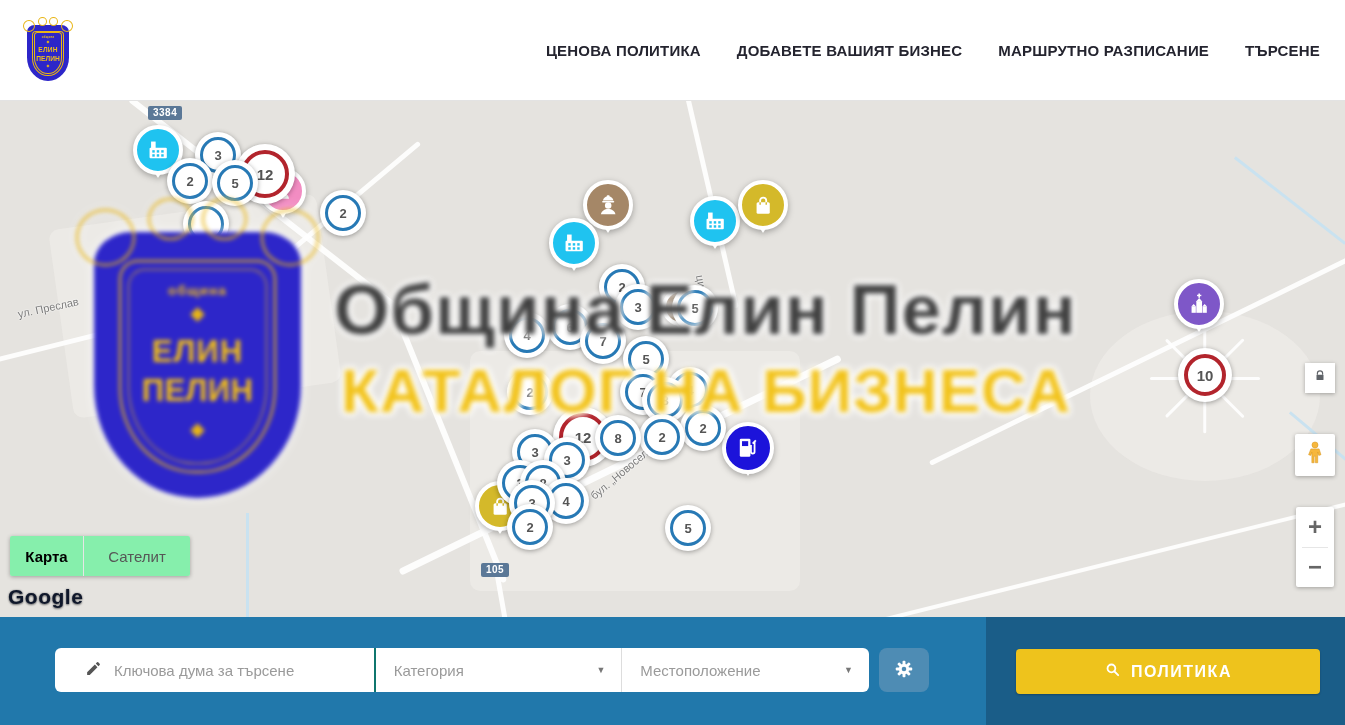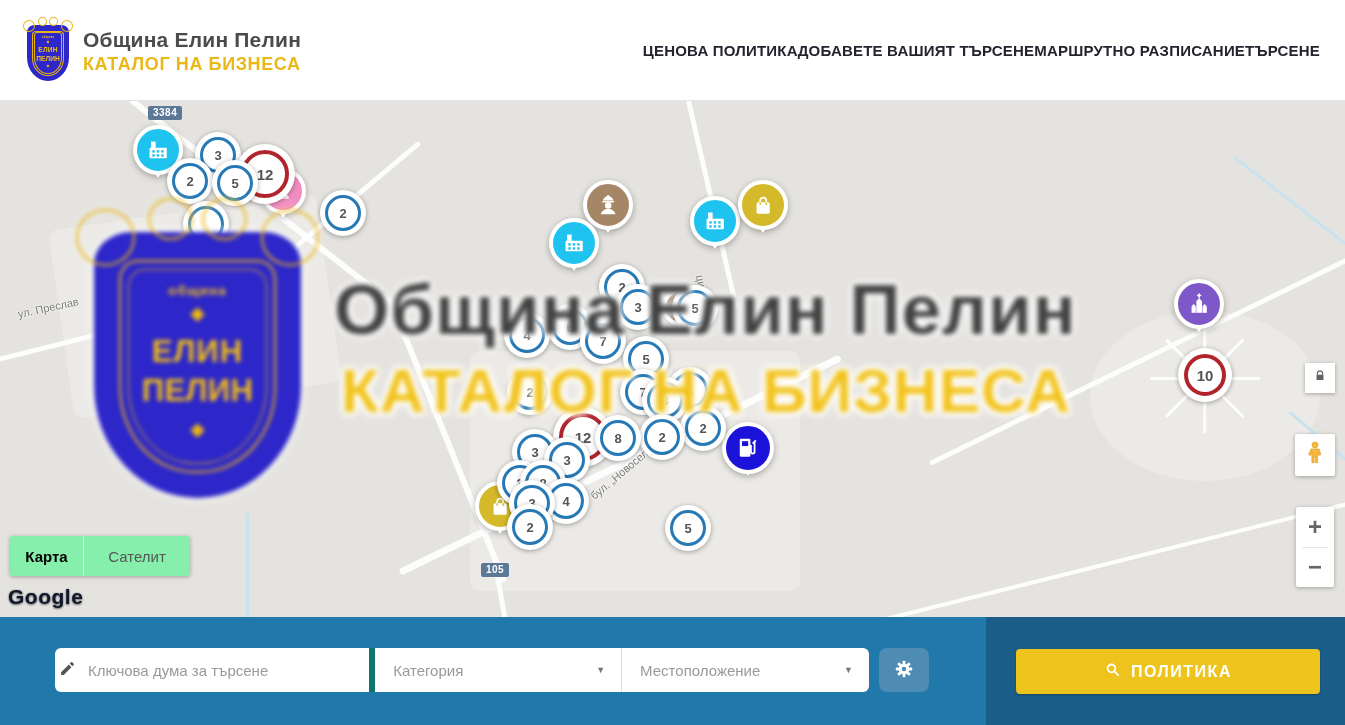--- a/index.html
+++ b/index.html
@@ -7,21 +7,21 @@
   body { font-family:"Liberation Sans", sans-serif; background:#fff; }
   .page { position:relative; width:1345px; height:725px; overflow:hidden; }
 
   
   .header { position:absolute; left:0; top:0; width:1345px; height:101px; background:#fff;
             border-bottom:1px solid #e3e3e3; z-index:40; display:flex; align-items:center; }
   .brand { position:absolute; left:25px; top:21px; display:flex; align-items:center; cursor:pointer; }
   .brand-text { margin-left:12px; }
   .brand-title { font-size:21px; font-weight:bold; color:#4b4b4b; letter-spacing:.2px; }
   .brand-subtitle { font-size:18px; font-weight:bold; color:#eab817; letter-spacing:.6px; margin-top:2px; }
-  .nav { position:absolute; right:25px; top:0; height:101px; display:flex; align-items:center; }
+  .nav { position:absolute; right:25px; top:0; height:101px; display:flex; align-items:center; gap:36px; }
   .nav-item { font-size:15px; font-weight:bold; color:#24242f; letter-spacing:.2px; cursor:pointer; white-space:nowrap; }
 
   
   .crest { position:relative; }
   .crest .shield { position:absolute; left:4%; right:4%; top:6%; bottom:0; background:#2d26c9;
                    border-radius:18% 18% 50% 50% / 12% 12% 42% 42%; }
   .crest .sc { position:absolute; border:.18em solid #e8b515; border-radius:50%; background:transparent; }
   .crest .inner { position:absolute; left:15%; right:15%; top:16%; bottom:9%;
                   border:.14em solid #e8b515; border-radius:12% 12% 48% 48% / 9% 9% 40% 40%; }
   .crest .inner2 { position:absolute; left:19%; right:19%; top:19%; bottom:12%;
@@ -89,21 +89,21 @@
               z-index:30; box-shadow:0 1px 4px rgba(0,0,0,.3); display:flex; flex-direction:column; }
   .zoom-btn { flex:1; display:flex; align-items:center; justify-content:center; font-size:24px; font-weight:bold;
               color:#666; cursor:pointer; }
   .zoom-divider { height:1px; background:#e6e6e6; margin:0 6px; }
 
   
   .searchbar { position:absolute; left:0; top:617px; width:1345px; height:108px; background:#2178ab; z-index:40; }
   .search-group { position:absolute; left:55px; top:31px; width:814px; height:44px; background:#fff;
                   border-radius:6px; display:flex; align-items:stretch; overflow:hidden; }
   .sg-section { display:flex; align-items:center; }
-  .sg-keyword { width:332px; border-right:6px solid #0f766e; padding-left:4px; gap:12px; }
+  .sg-keyword { width:332px; border-right:2px solid #0f766e; padding-left:30px; gap:12px; }
   .sg-keyword svg { width:17px; height:17px; flex:none; }
   .sg-keyword input { border:none; outline:none; font-size:15px; color:#444; width:230px;
                       font-family:"Liberation Sans", sans-serif; }
   .sg-keyword input::placeholder { color:#9a9a9a; }
   .sg-select { width:255px; border-right:1px solid #ddd; padding:0 16px 0 18px; justify-content:space-between;
                cursor:pointer;gap:42px; }
   .sg-select:last-child { border-right:none; }
   .sg-select .sel-text { font-size:15px; color:#9a9a9a; }
   .sg-select .arrow { font-size:9px; color:#777; }
   .gear-btn { position:absolute; left:879px; top:31px; width:50px; height:44px; background:#4e8cb4; border:none;
@@ -131,28 +131,24 @@
         <div class="sc" style="left:28%;top:-6%;width:20%;height:15%;"></div>
         <div class="sc" style="right:28%;top:-6%;width:20%;height:15%;"></div>
         <div class="inner"></div>
           <div class="inner2"></div>
         <div class="t t-top">община</div>
         <div class="t t-orn t-o1">◆</div>
         <div class="t t-n1">ЕЛИН</div>
         <div class="t t-n2">ПЕЛИН</div>
         <div class="t t-orn t-o2">◆</div>
       </div>
-      <div class="brand-text">
-        <div class="brand-title">Община Елин Пелин</div>
-        <div class="brand-subtitle">КАТАЛОГ НА БИЗНЕСА</div>
-      </div>
     </div>
     <nav class="nav">
       <div class="nav-item">ЦЕНОВА ПОЛИТИКА</div>
-      <div class="nav-item">ДОБАВЕТЕ ВАШИЯТ ТЪРСЕНЕ</div>
+      <div class="nav-item">ДОБАВЕТЕ ВАШИЯТ БИЗНЕС</div>
       <div class="nav-item">МАРШРУТНО РАЗПИСАНИЕ</div>
       <div class="nav-item">ТЪРСЕНЕ</div>
     </nav>
   </div>
 
   <div class="map">
 
     <div class="patch" style="left:60px;top:110px;width:270px;height:190px;transform:rotate(-8deg);"></div>
     <div class="patch" style="left:470px;top:250px;width:330px;height:240px;"></div>
     <div class="patch" style="left:1090px;top:210px;width:230px;height:170px;border-radius:50%;"></div>

